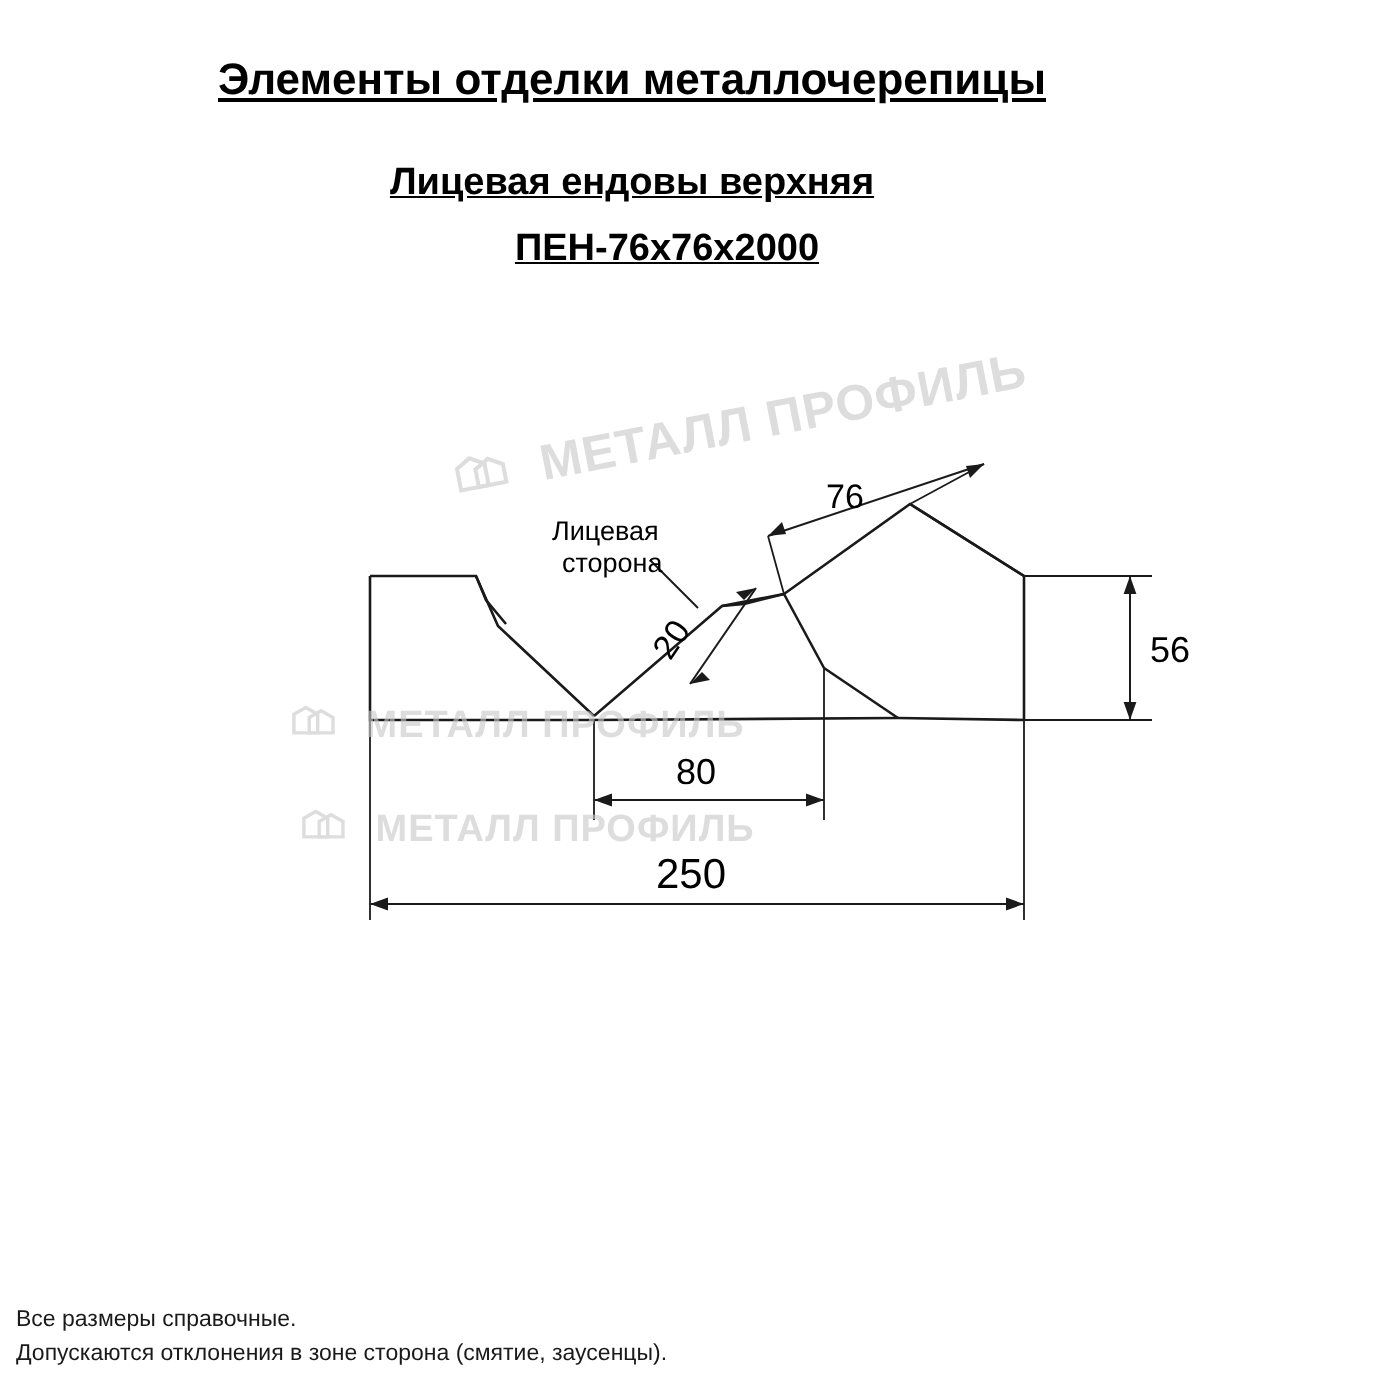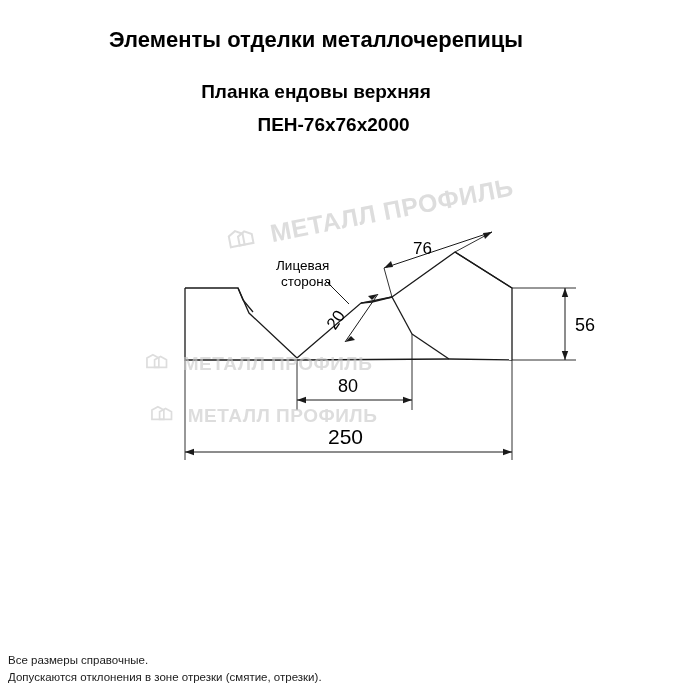--- a/index.html
+++ b/index.html
@@ -13,20 +13,21 @@
     font-family: "Liberation Sans", sans-serif;
     color: #000000;
     overflow: hidden;
     position: relative;
   }
   .page {
     position: relative;
     width: 632px;
     height: 700px;
     box-sizing: border-box;
+    text-decoration: underline;
   }
   .titles {
     padding-top: 26px;
     text-align: center;
   }
   .title-main {
     font-size: 22px;
     font-weight: bold;
     letter-spacing: 0px;
     line-height: 28px;
@@ -101,21 +102,21 @@
     fill: #000000;
   }
 </style>
 </head>
 <body>
 
 <div class="page">
 
   <div class="titles">
     <div class="title-main">Элементы отделки металлочерепицы</div>
-    <div class="title-sub">Планка ендовы верхняя</div>
+    <div class="title-sub">Лицевая ендовы верхняя</div>
     <div class="title-code">ПЕН-76х76х2000</div>
   </div>
 
   <div class="drawing-wrap">
     <svg width="700" height="360" viewBox="0 0 700 360">
 
       <g fill="none" stroke="#1a1a1a" stroke-width="1.3">
 
         <path d="M185,128 L238,128 L249,153 L297,198"></path>
 
@@ -217,16 +218,16 @@
       <svg width="26" height="17" viewBox="0 0 30 20">
         <path d="M2,17 L2,6 L9,2 L16,6 L16,17 Z" fill="none" stroke="#c9c9c9" stroke-width="2"></path>
         <path d="M11,17 L11,8 L18,4 L25,8 L25,17 Z" fill="none" stroke="#c9c9c9" stroke-width="2"></path>
       </svg>
     </span>
     <span class="wm-text">МЕТАЛЛ ПРОФИЛЬ</span>
   </div>
 
   <div class="footer">
     <div>Все размеры справочные.</div>
-    <div>Допускаются отклонения в зоне отрезки (смятие, отрезки).</div>
+    <div>Допускаются отклонения в зоне сторона (смятие, заусенцы).</div>
   </div>
 
 </div>
 
 </body></html>

